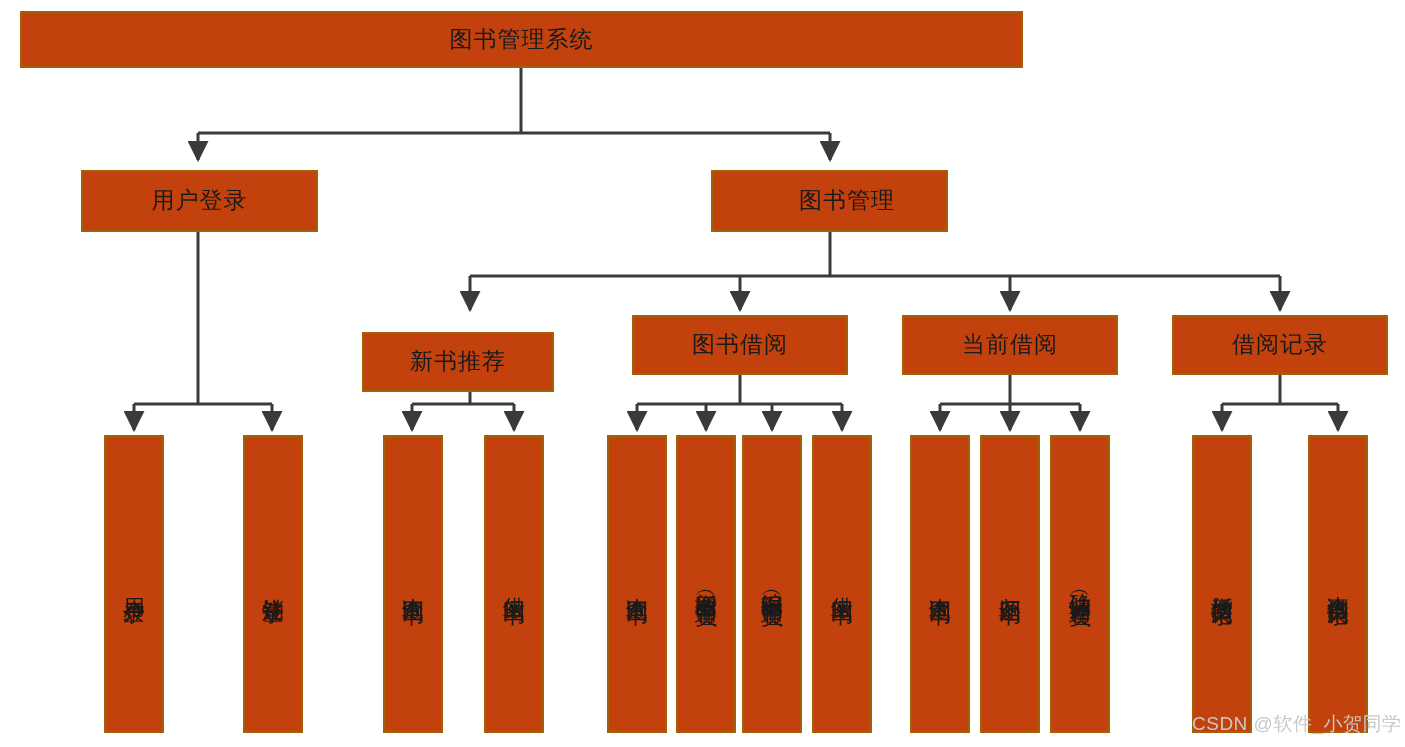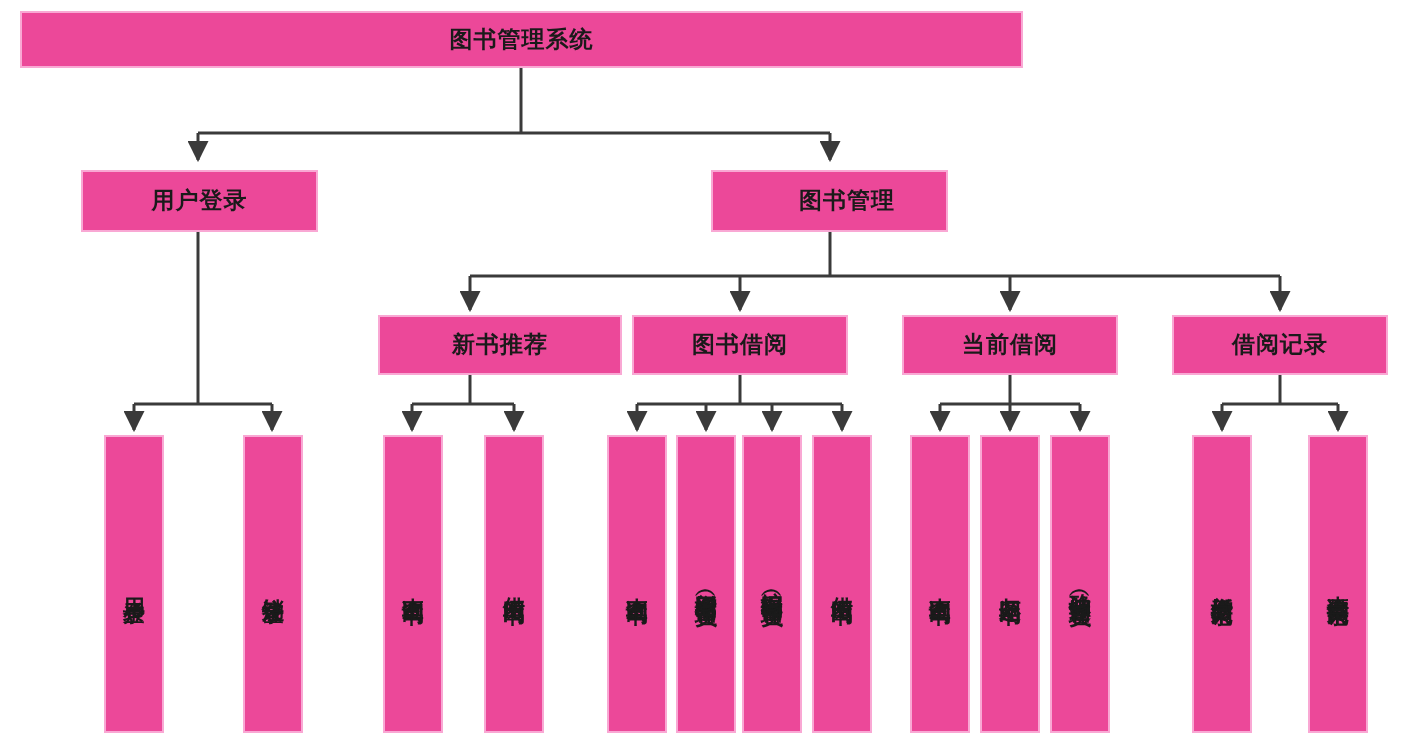--- a/index.html
+++ b/index.html
@@ -21,27 +21,26 @@
     position: absolute;
     left: 0;
     top: 0;
     width: 1405px;
     height: 747px;
     pointer-events: none;
   }
   .node {
     position: absolute;
     box-sizing: border-box;
-    border: 2px solid #f9a8d4;
-    background: #ec4899;
+    border: 2px solid #a16207;
+    background: #c2410c;
     display: flex;
     align-items: center;
     justify-content: center;
     color: #1a1a1a;
-    font-weight: bold;
   }
   .node.horiz {
     font-size: 23px;
     letter-spacing: 1px;
     line-height: 1.1;
   }
   .node.vert {
     writing-mode: vertical-rl;
     text-orientation: upright;
     font-size: 22px;
@@ -120,21 +119,21 @@
       <path d="M 1222 404 L 1222 430" marker-end="url(#arrow)"></path>
       <path d="M 1338 404 L 1338 430" marker-end="url(#arrow)"></path>
     </g>
   </svg>
 
   <div class="node horiz" style="left:20px; top:11px; width:1003px; height:57px;">图书管理系统</div>
 
   <div class="node horiz" style="left:81px; top:170px; width:237px; height:62px;">用户登录</div>
   <div class="node horiz" style="left:711px; top:170px; width:237px; height:62px;padding-left:35px;">图书管理</div>
 
-  <div class="node horiz" style="left:362px; top:315px; width:244px; height:60px;margin-left:16px;">新书推荐</div>
+  <div class="node horiz" style="left:362px; top:332px; width:192px; height:60px;">新书推荐</div>
   <div class="node horiz" style="left:632px; top:315px; width:216px; height:60px;">图书借阅</div>
   <div class="node horiz" style="left:902px; top:315px; width:216px; height:60px;">当前借阅</div>
   <div class="node horiz" style="left:1172px; top:315px; width:216px; height:60px;text-align:center;">借阅记录</div>
 
   <div class="node vert" style="left:104px; top:435px; width:60px; height:298px;">
     <span>用户登录</span>
   </div>
   <div class="node vert" style="left:243px; top:435px; width:60px; height:298px;">
     <span>注销登录</span>
   </div>
@@ -169,14 +168,15 @@
     <span>确认归还（管理员）</span>
   </div>
 
   <div class="node vert" style="left:1192px; top:435px; width:60px; height:298px;">
     <span>新增借阅记录</span>
   </div>
   <div class="node vert" style="left:1308px; top:435px; width:60px; height:298px;">
     <span>查询借阅记录</span>
   </div>
 
+  <div class="watermark">CSDN @软件_小贺同学</div>
 
 </div>
 
 </body></html>

